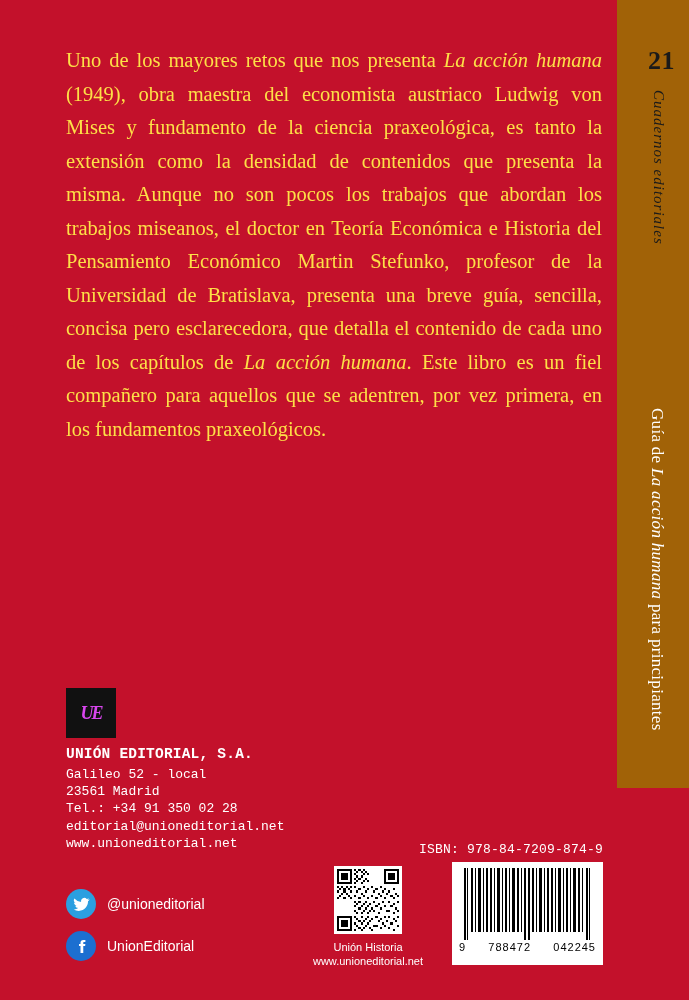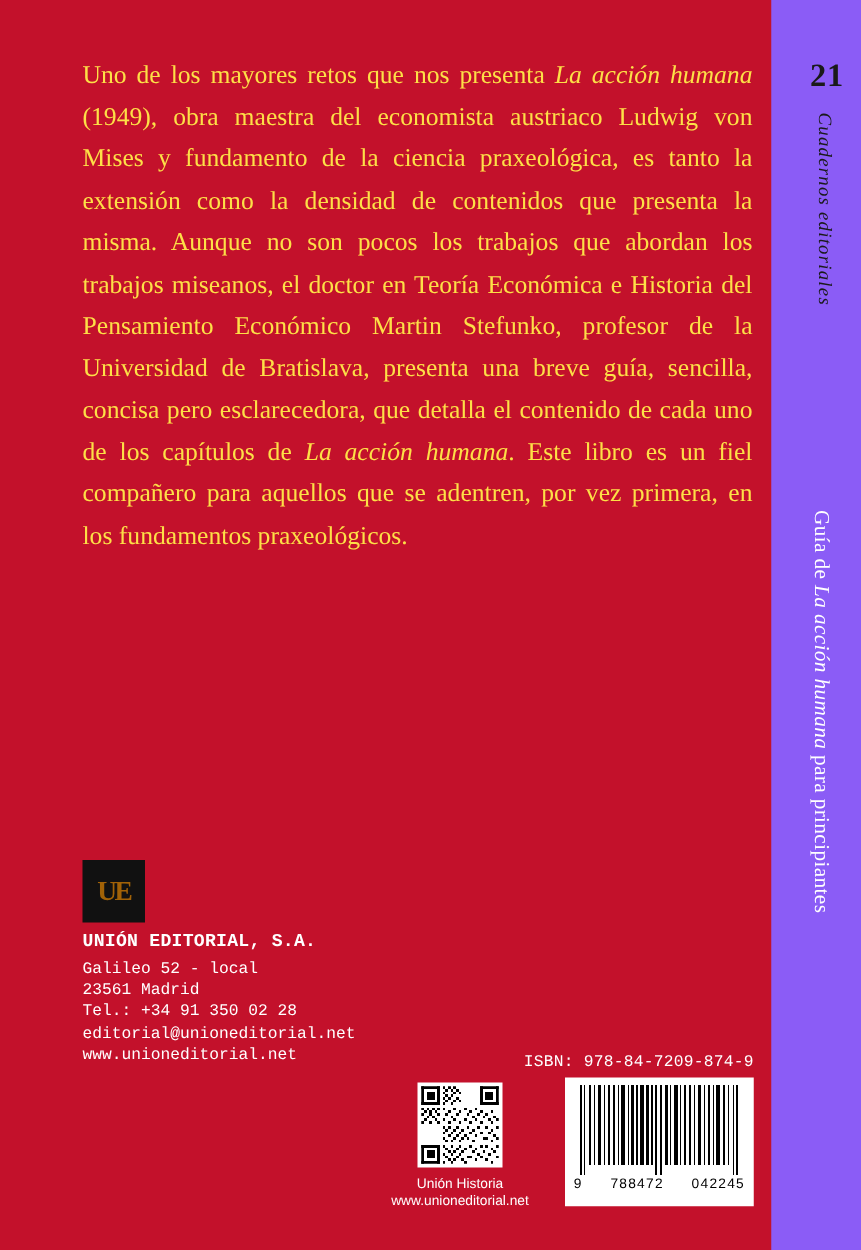--- a/index.html
+++ b/index.html
@@ -20,22 +20,22 @@
     height: 1000px;
     background: #c3112b;
   }
 
   
   .spine {
     position: absolute;
     top: 0;
     right: 0;
     width: 72px;
-    height: 1000px;
-    background: #8b5cf6;
+    height: 788px;
+    background: #a16207;
   }
   .spine-number {
     position: absolute;
     top: 46px;
     right: 14px;
     color: #1a1a1a;
     font-family: "Liberation Serif", serif;
     font-weight: bold;
     font-size: 26px;
     letter-spacing: 0.5px;
@@ -86,25 +86,26 @@
     left: 66px;
     top: 688px;
     width: 50px;
     height: 50px;
     background: #111111;
     display: flex;
     align-items: center;
     justify-content: center;
   }
   .logo-mark {
-    color: #a16207;
-    font-family: "Liberation Serif", serif;
-    font-size: 22px;
+    color: #d946ef;
+    font-family: "Liberation Serif", serif;
+    font-size: 18px;
     font-weight: bold;
     letter-spacing: -2px;
+    font-style: italic;
   }
   .pub-name {
     position: absolute;
     left: 66px;
     top: 746px;
     color: #ffffff;
     font-family: Liberation Mono, monospace;
     font-weight: bold;
     font-size: 14.5px;
     letter-spacing: 0.2px;
@@ -225,20 +226,38 @@
   <div class="pub-name">UNIÓN EDITORIAL, S.A.</div>
 
   <div class="pub-lines">
     <div>Galileo 52 - local</div>
     <div>23561 Madrid</div>
     <div>Tel.: +34 91 350 02 28</div>
     <div>editorial@unioneditorial.net</div>
     <div>www.unioneditorial.net</div>
   </div>
 
+  <div class="social">
+    <div class="social-row">
+      <span class="social-badge">
+        <svg width="17" height="17" viewBox="0 0 24 24">
+            <path fill="#ffffff" d="M23 4.9c-.8.4-1.7.6-2.6.8 1-.6 1.7-1.5 2-2.6-.9.5-1.9.9-3 1.1a4.6 4.6 0 0 0-7.9 4.2A13.1 13.1 0 0 1 2 3.6a4.6 4.6 0 0 0 1.4 6.2c-.7 0-1.4-.2-2-.6v.1c0 2.2 1.6 4.1 3.7 4.5-.4.1-.8.2-1.2.2-.3 0-.6 0-.9-.1a4.6 4.6 0 0 0 4.3 3.2A9.3 9.3 0 0 1 1 18.9a13 13 0 0 0 7.1 2.1c8.5 0 13.1-7 13.1-13.1v-.6c.9-.7 1.7-1.5 2.3-2.4z"></path>
+          </svg>
+      </span>
+      <span class="social-label">@unioneditorial</span>
+    </div>
+    <div class="social-row">
+      <span class="social-badge fb">
+        <svg width="17" height="17" viewBox="0 0 24 24">
+            <path fill="#ffffff" d="M14.5 8.5V6.8c0-.8.2-1.2 1.4-1.2h1.6V2.7h-2.6c-3.2 0-4.3 1.5-4.3 4v1.8H8.5v2.9h2.1V21h3.9v-9.6h2.6l.4-2.9h-3z"></path>
+          </svg>
+      </span>
+      <span class="social-label">UnionEditorial</span>
+    </div>
+  </div>
 
   <div class="qr-wrap">
     <div class="qr">
       <svg width="62" height="62" viewBox="0 0 29 29" shape-rendering="crispEdges">
         <rect width="29" height="29" fill="#ffffff"></rect>
         <g fill="#000000">
           <rect x="0" y="0" width="7" height="1"></rect>
             <rect x="0" y="6" width="7" height="1"></rect>
           <rect x="0" y="0" width="1" height="7"></rect>
             <rect x="6" y="0" width="1" height="7"></rect>

